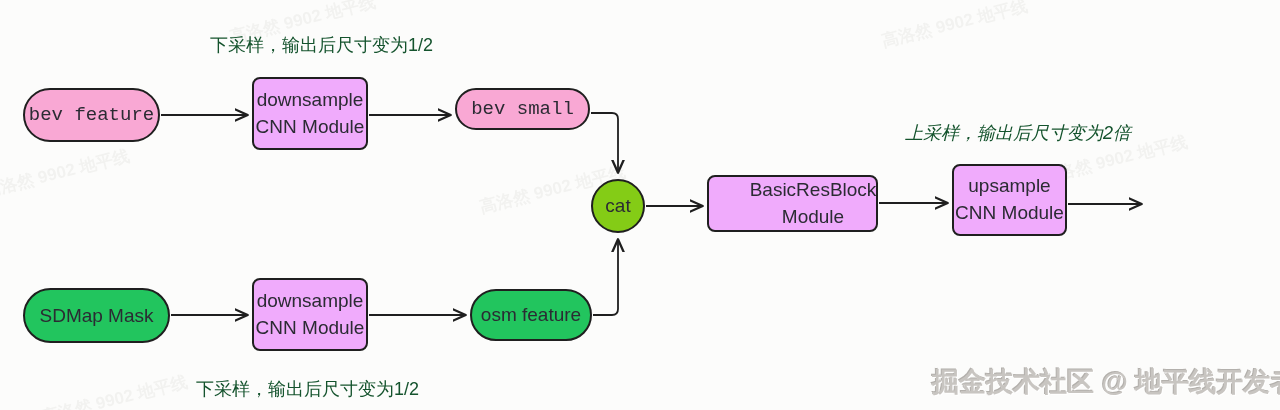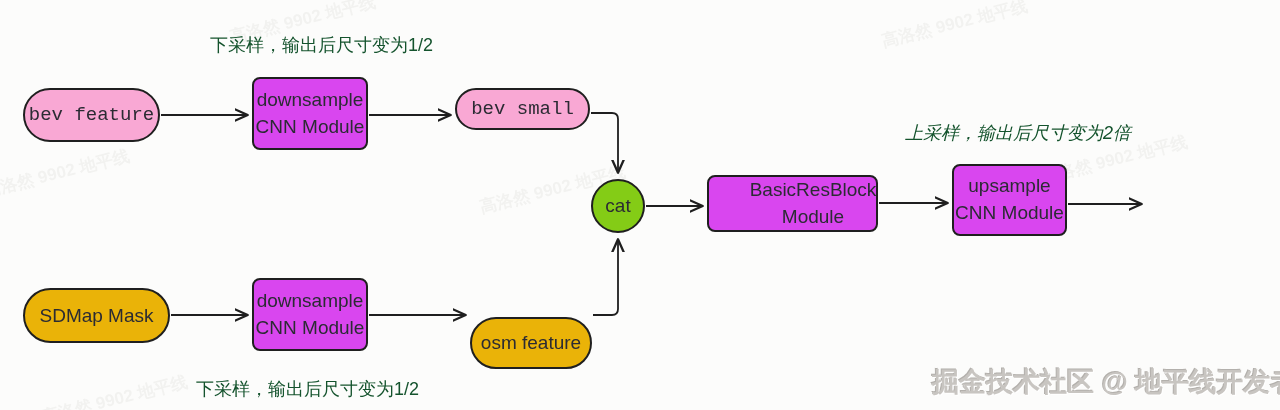--- a/index.html
+++ b/index.html
@@ -41,36 +41,36 @@
     justify-content: center;
     border: 2px solid #1f1f1f;
     color: #2b2b33;
     font-size: 19px;
     z-index: 3;
     text-align: center;
   }
   .pill { border-radius: 28px; }
   .module {
     border-radius: 8px;
-    background: #d946ef;
+    background: #f0abfc;
     white-space: pre-line;
     line-height: 1.4;
   }
   .circle { border-radius: 50%; background: #84cc16; font-size: 19px; }
   .fill-purple { background: #f9a8d4; font-family: Liberation Mono, monospace; }
-  .fill-yellow { background: #eab308; }
+  .fill-yellow { background: #22c55e; }
   .fill-pink   { background: #fadcdc; }
 
   
   .n-bev-feature  { left: 23px;   top: 88px;  width: 137px; height: 54px; }
   .n-down-top     { left: 252px;  top: 77px;  width: 116px; height: 73px; }
   .n-bev-small    { left: 455px;  top: 88px;  width: 135px; height: 42px; }
   .n-sdmap-mask   { left: 23px;   top: 288px; width: 147px; height: 55px; }
   .n-down-bottom  { left: 252px;  top: 278px; width: 116px; height: 73px; }
-  .n-osm-feature  { left: 470px;  top: 289px; width: 122px; height: 52px; margin-top: 28px; }
+  .n-osm-feature  { left: 470px;  top: 289px; width: 122px; height: 52px; }
   .n-cat          { left: 591px;  top: 179px; width: 54px;  height: 54px; }
   .n-basicres     { left: 707px;  top: 175px; width: 171px; height: 57px; padding-left: 41px; }
   .n-upsample     { left: 952px;  top: 164px; width: 115px; height: 72px; }
   .n-bev-final    { left: 1146px; top: 177px; width: 107px; height: 53px; }
 
   
   .annotation {
     position: absolute;
     font-size: 18px;
     color: #14532d;

